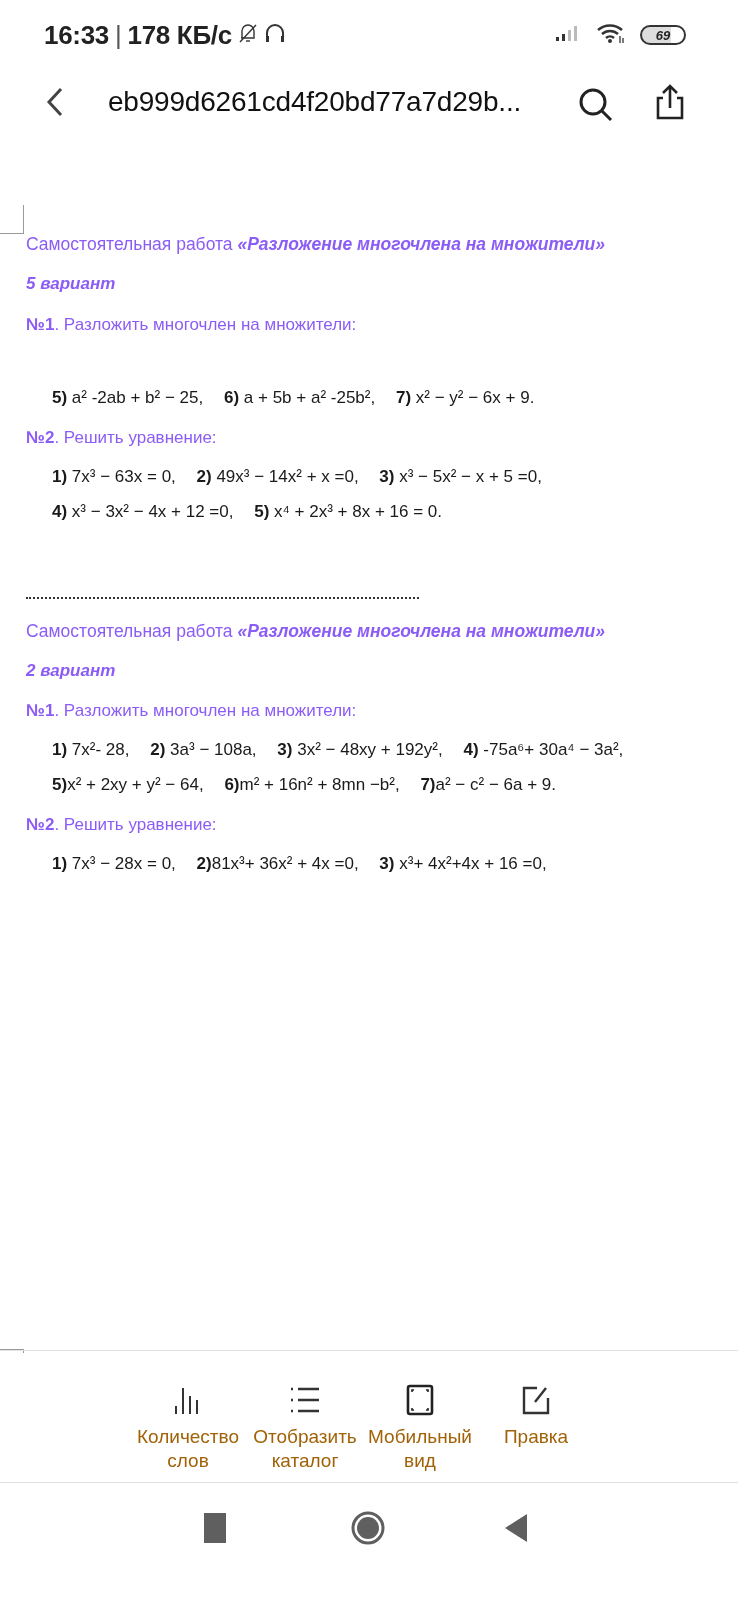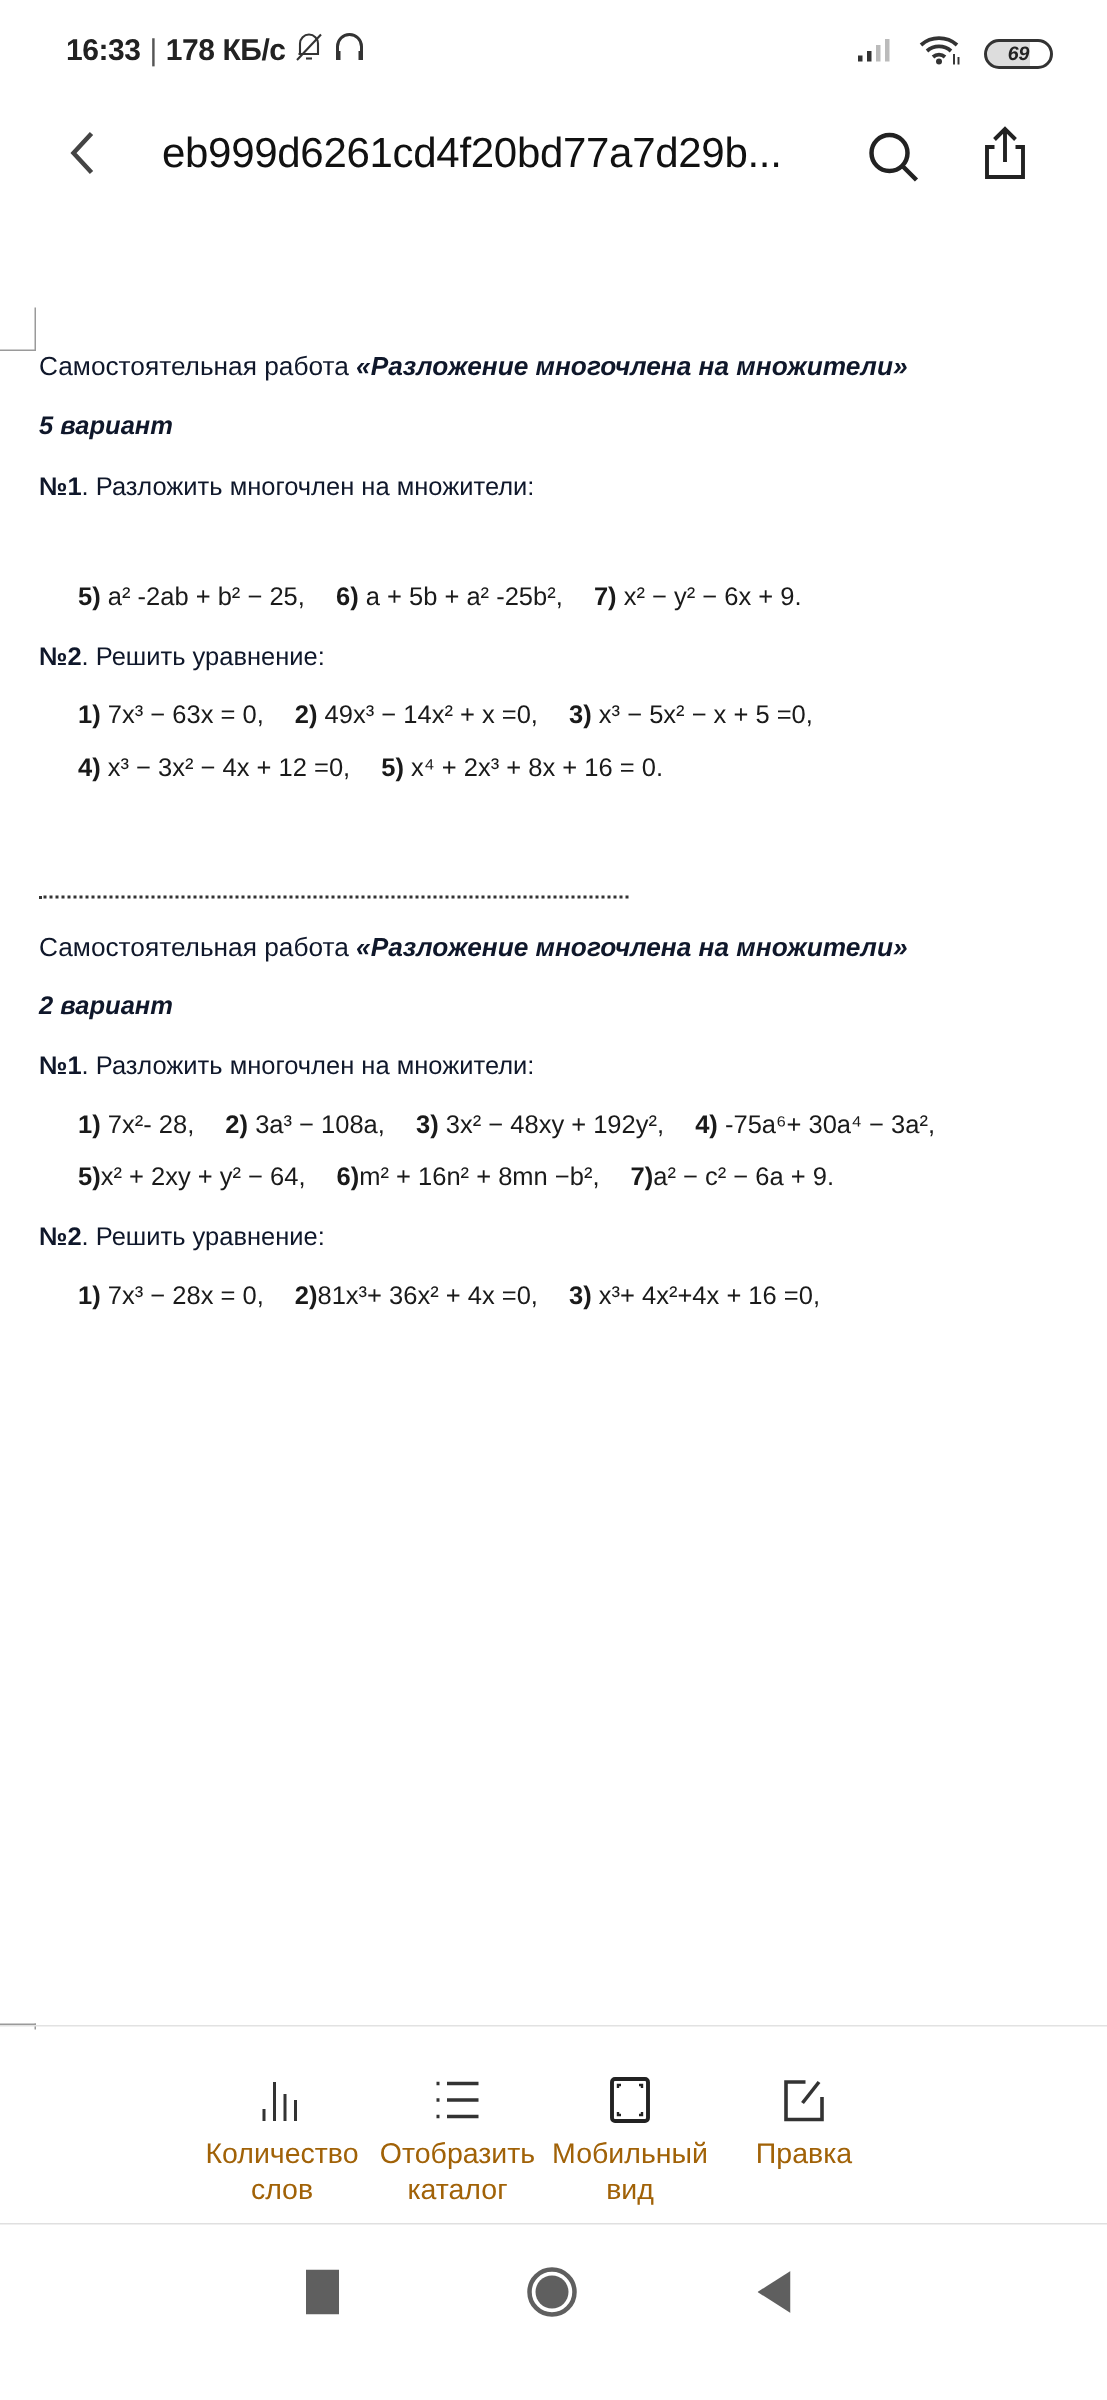--- a/index.html
+++ b/index.html
@@ -1,40 +1,40 @@
 <!DOCTYPE html>
 <html><head>
 <meta charset="utf-8">
 <style>
   * { box-sizing: border-box; margin: 0; padding: 0; }
   html, body { width: 738px; height: 1600px; background: #ffffff; overflow: hidden; }
   body { font-family: "Liberation Sans", sans-serif; color: #1a1a1a; position: relative; }
 
   
   .status-bar { position: absolute; top: 0; left: 0; width: 738px; height: 66px; }
-  .status-left { position: absolute; left: 44px; top: 20px; font-size: 20px; font-weight: bold; color: #222; display: flex; align-items: center; gap: 6px; letter-spacing: -0.3px; justify-content: space-between; }
+  .status-left { position: absolute; left: 44px; top: 20px; font-size: 26px; font-weight: bold; color: #222; display: flex; align-items: center; gap: 6px; letter-spacing: -0.3px; justify-content: space-between; }
   .status-left .sep { font-weight: normal; color: #555; }
-  .status-right { position: absolute; right: 36px; top: 22px; display: flex; align-items: center; gap: 14px; }
+  .status-right { position: absolute; right: 52px; top: 22px; display: flex; align-items: center; gap: 14px; }
   .battery { width: 46px; height: 20px; border: 2px solid #333; border-radius: 10px; display: flex; align-items: center; justify-content: center; font-size: 13px; font-weight: bold; font-style: italic; color: #222; background: linear-gradient(90deg, #ddd 69%, #fff 69%); }
 
   
   .app-bar { position: absolute; top: 66px; left: 0; width: 738px; height: 74px; }
   .back-btn { position: absolute; left: 38px; top: 16px; width: 34px; height: 40px; display: flex; align-items: center; justify-content: center; cursor: pointer; }
   .doc-title { position: absolute; left: 108px; top: 20px; font-size: 28px; color: #111; letter-spacing: -0.2px; white-space: nowrap; }
   .search-btn { position: absolute; left: 575px; top: 18px; width: 40px; height: 40px; cursor: pointer; }
   .share-btn { position: absolute; left: 650px; top: 16px; width: 40px; height: 40px; cursor: pointer; }
 
   
   .doc { position: absolute; top: 140px; left: 0; width: 738px; height: 1210px; }
   .corner { position: absolute; border-color: #9a9a9a; border-style: solid; }
   .corner-top { left: 0; top: 65px; width: 24px; height: 29px; border-width: 0 1px 1px 0; }
   .corner-bottom { left: 0; top: 1209px; width: 24px; height: 4px; border-width: 1px 1px 0 0; }
   .page-edge { position: absolute; left: 0; top: 1210px; width: 738px; height: 1px; background: #e2e2e2; }
 
-  .line { position: absolute; left: 26px; white-space: nowrap; font-size: 17px; color: #0f172a; }
+  .line { position: absolute; left: 26px; white-space: nowrap; font-size: 17px; color: #8b5cf6; }
   .heading { font-size: 17.5px; }
   .heading .ital { font-style: italic; font-weight: bold; }
   .variant { font-style: italic; font-weight: bold; font-size: 17px; }
   .task b { font-weight: bold; }
   .ex-row { position: absolute; left: 52px; white-space: nowrap; font-size: 17px; }
   .ex-row .item { margin-right: 16px; }
   .ex-row .num { font-weight: bold; }
   .dotted { position: absolute; left: 26px; top: 457px; width: 393px; border-top: 2px dotted #333; }
 
   

